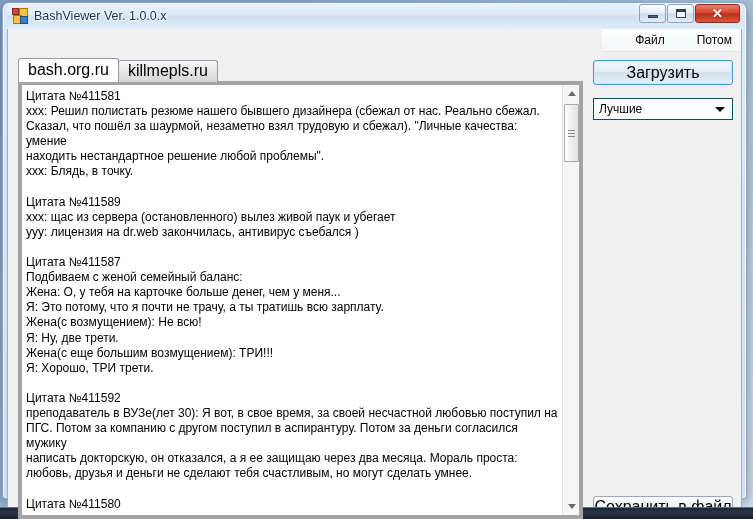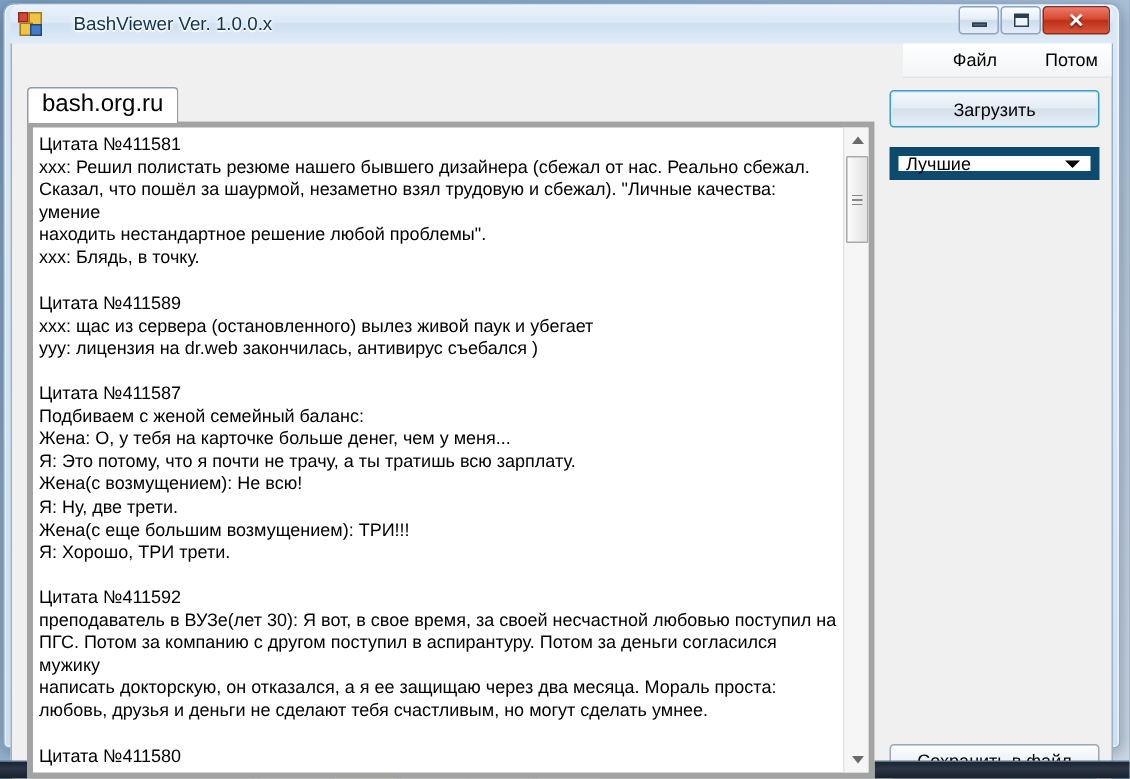--- a/index.html
+++ b/index.html
@@ -46,21 +46,20 @@
     display: flex; flex-direction: column;
   }
   
   #titlebar {
     position: relative;
     height: 26px; flex: 0 0 26px;
     display: flex; align-items: center;
     padding-left: 5px;
     background: linear-gradient(to bottom, #eaf2fb 0%, #dce9f7 45%, #cfe0f2 50%, #dfebf8 100%);
     border-radius: 6px 6px 0 0;
-    gap: 15px;
   }
   #app-icon {
     width: 16px; height: 16px; margin-right: 6px;
     position: relative; flex: 0 0 16px;
   }
   .sq { position: absolute; border: 1px solid #7a6030; }
   .sq.a { left: 0; top: 0; width: 7px; height: 7px; background: #d4453a; border-color:#8d2a22; }
   .sq.b { left: 7px; top: 0; width: 9px; height: 9px; background: #f2c245; border-color:#9c7d1e; }
   .sq.c { left: 1px; top: 7px; width: 9px; height: 9px; background: #f2c245; border-color:#9c7d1e; }
   .sq.d { left: 8px; top: 8px; width: 8px; height: 8px; background: #3f7ec4; border-color:#23497a; }
@@ -180,39 +179,39 @@
   #sb-thumb .grip { width: 7px; height: 7px; background:
       repeating-linear-gradient(to bottom, #888 0 1px, transparent 1px 3px); }
 
   
   #right {
     flex: 0 0 140px; width: 140px;
     margin-left: 10px;
     display: flex; flex-direction: column;
   }
   .btn {
-    font-size: 12px; color: #000;
+    font-size: 16px; color: #000;
     height: 24px;
     border: 1px solid #9aa7b4;
     border-radius: 3px;
     background: linear-gradient(to bottom, #fbfcfd 0%, #f0f2f5 48%, #e2e7ed 50%, #edf1f5 100%);
     display: flex; align-items: center; justify-content: center;
     cursor: default;
     font-family: "Liberation Sans", sans-serif;
   }
   #btn-load {
     height: 25px;
     border: 1px solid #3f9cc4;
     box-shadow: 0 0 0 1px #d9eaf3 inset;
     background: linear-gradient(to bottom, #f3f8fb 0%, #e4edf4 48%, #d3e0ea 50%, #e6eff6 100%);
   }
   #combo {
     margin-top: 13px;
     height: 22px;
-    border: 6px solid #0c4a6e;
+    border: 1px solid #0c4a6e;
     background: #fff;
     display: flex; align-items: center;
     padding-left: 5px;
     font-size: 12px;
     position: relative;
   }
   #combo .arrow {
     position: absolute; right: 7px; top: 50%; margin-top: -2px;
     width: 0; height: 0;
     border-left: 5px solid transparent; border-right: 5px solid transparent;
@@ -253,20 +252,21 @@
         <div class="menu-item">Файл</div>
         <div class="menu-item">Потом</div>
       </div>
 
       <div id="body">
 
         <div id="left">
 
           <div id="tabstrip">
             <div class="tab active">bash.org.ru</div>
+            <div class="tab">killmepls.ru</div>
           </div>
 
           <div id="textpanel">
             <div id="textcontent">Цитата №411581
 xxx: Решил полистать резюме нашего бывшего дизайнера (сбежал от нас. Реально сбежал.
 Сказал, что пошёл за шаурмой, незаметно взял трудовую и сбежал). "Личные качества: умение
 находить нестандартное решение любой проблемы".
 xxx: Блядь, в точку.
 
 Цитата №411589

